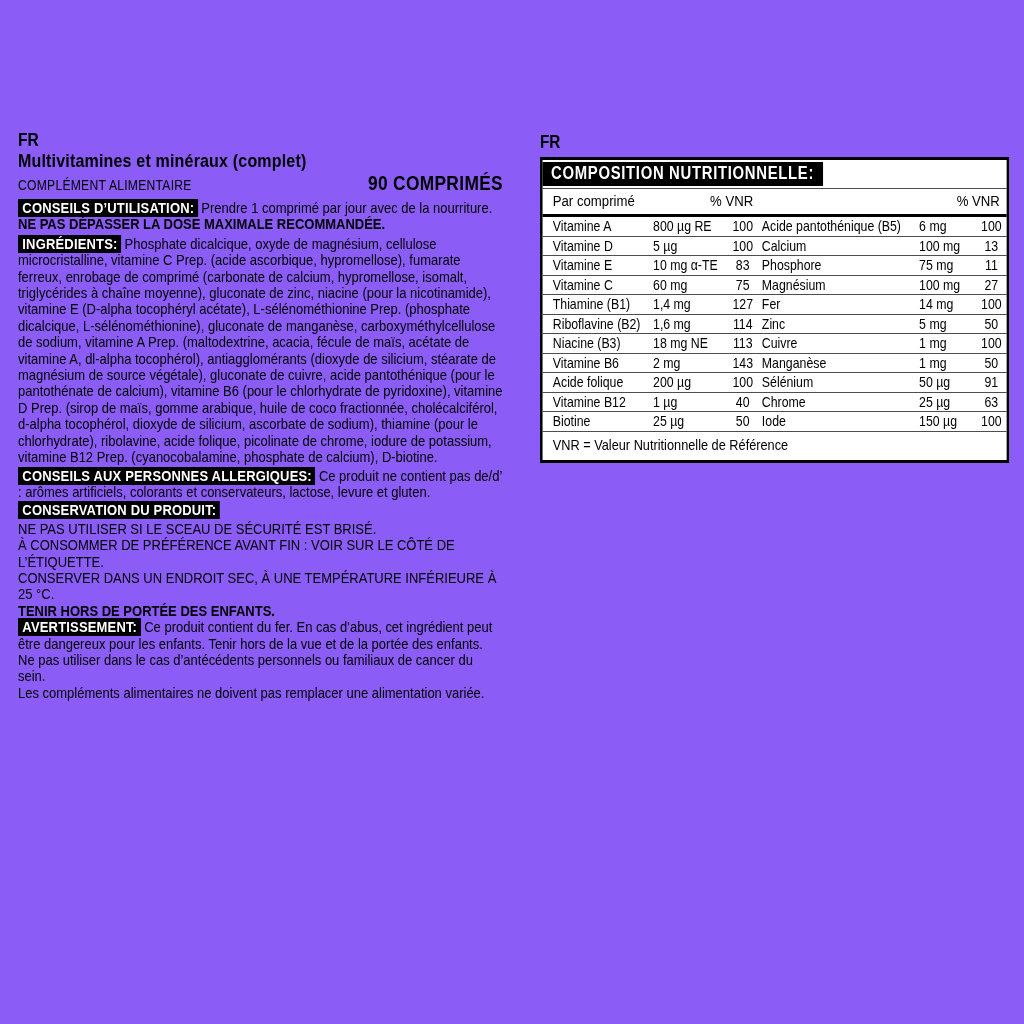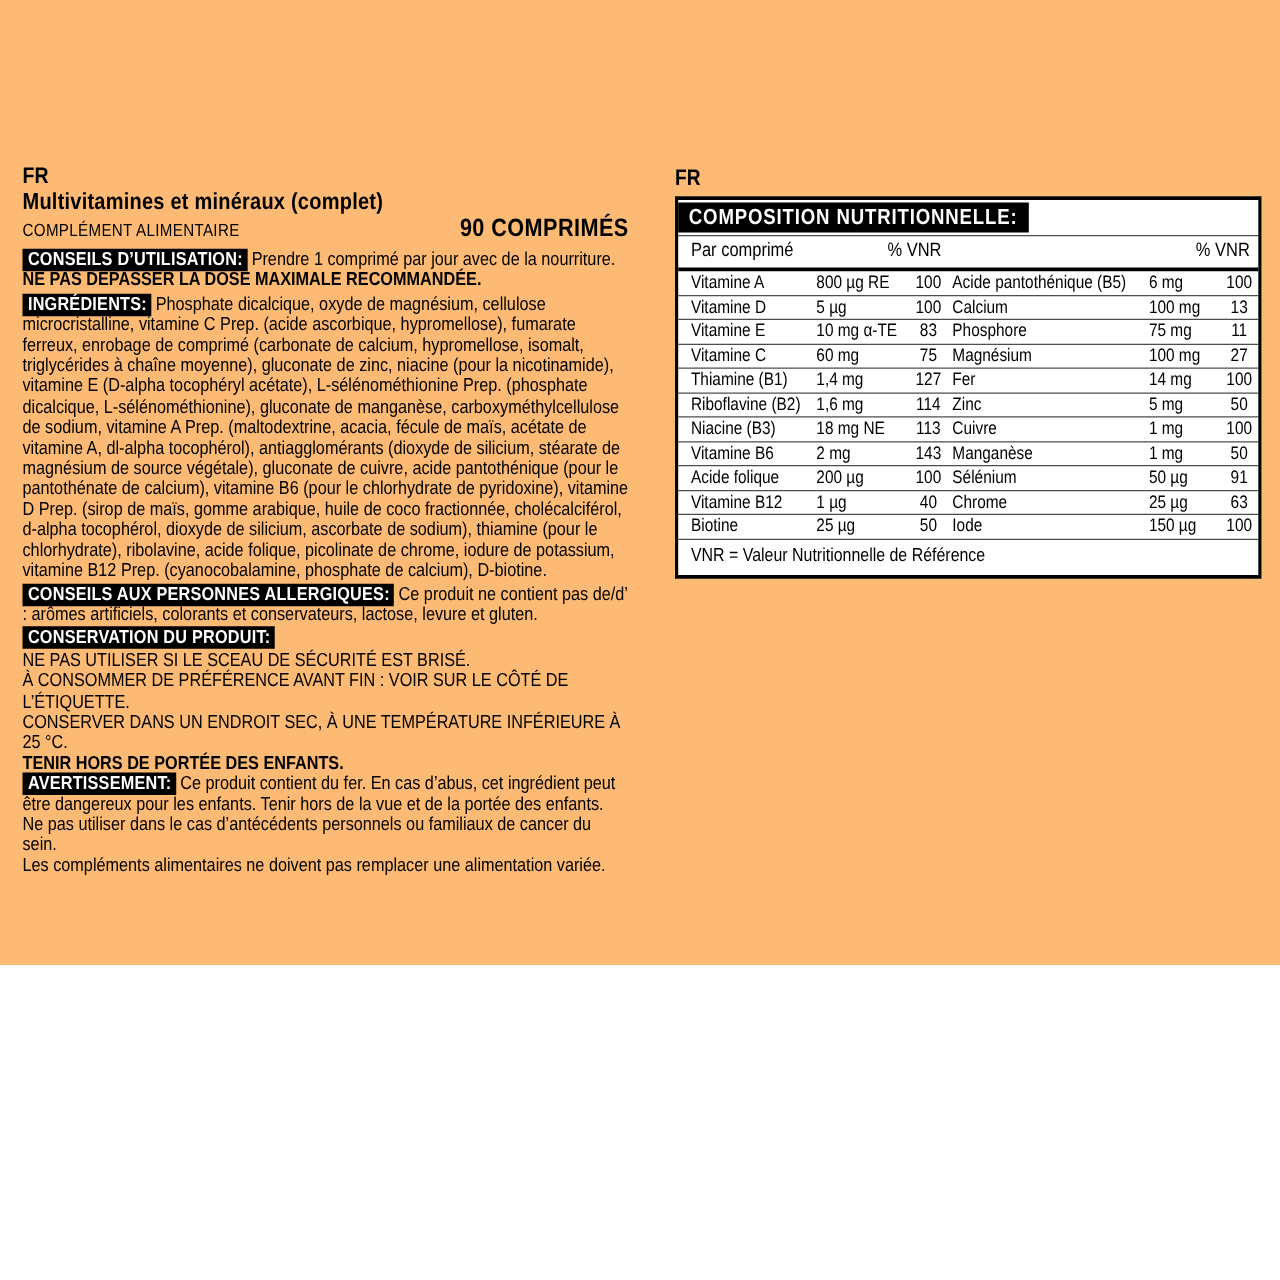--- a/index.html
+++ b/index.html
@@ -8,22 +8,22 @@
     width: 1024px;
     height: 1024px;
     background: #ffffff;
     font-family: "Liberation Sans", sans-serif;
     color: #000000;
     overflow: hidden;
   }
   .canvas {
     position: relative;
     width: 1024px;
-    height: 772px;
-    background: #fdba74;
+    height: 1024px;
+    background: #8b5cf6;
   }
 
   
   .col-left {
     position: absolute;
     left: 18px;
     top: 131px;
     width: 560px;
     transform: scaleX(0.866);
     transform-origin: 0 0;

